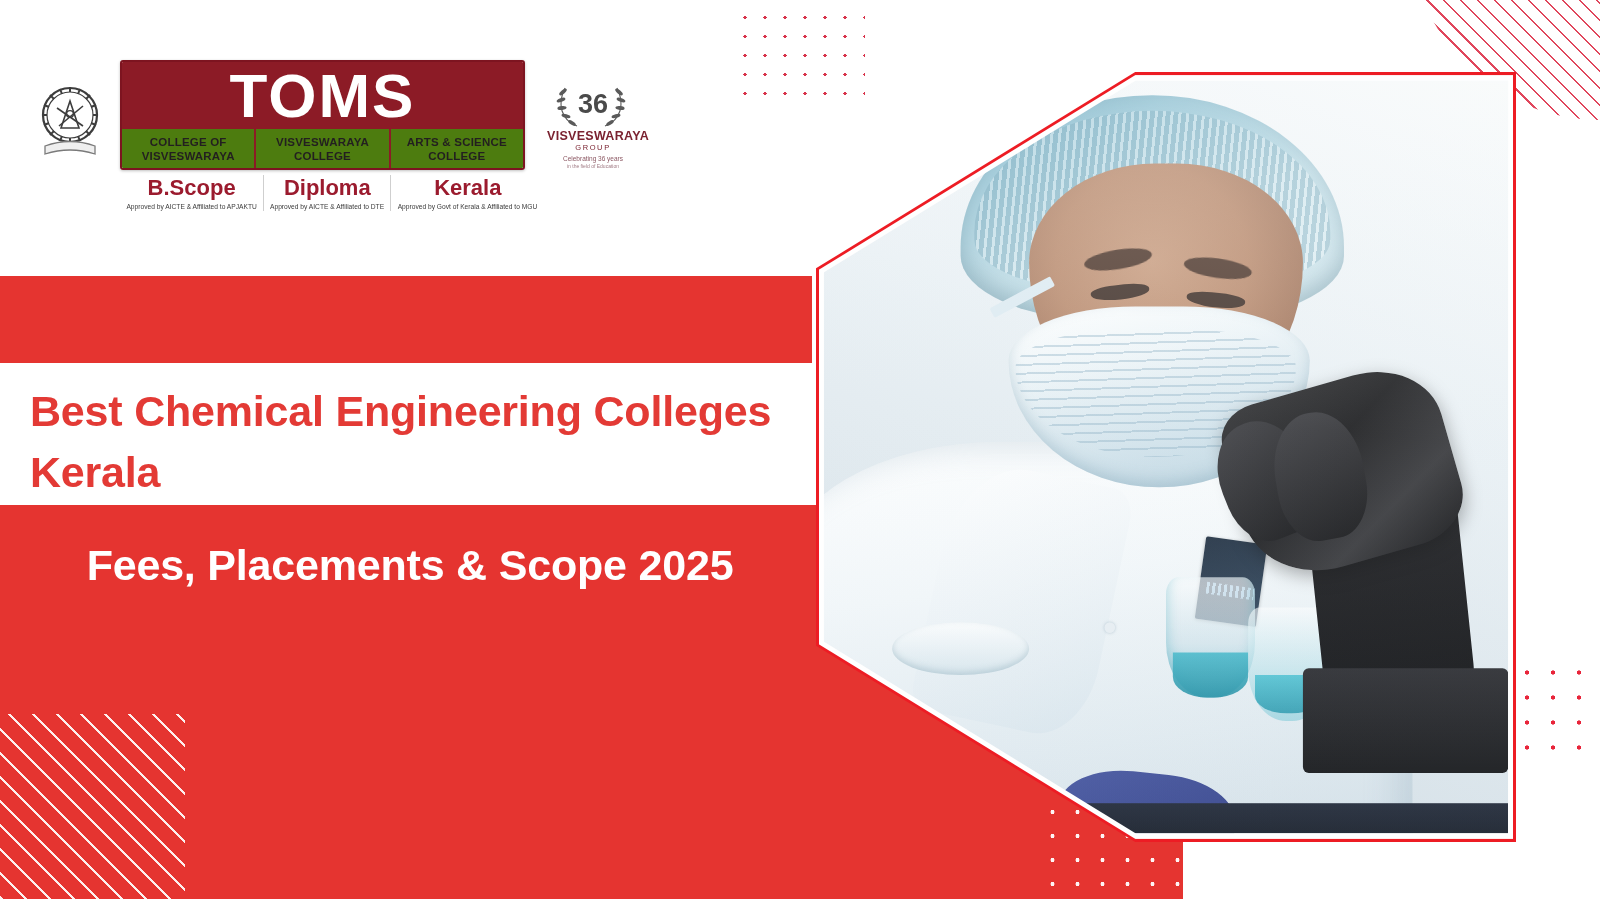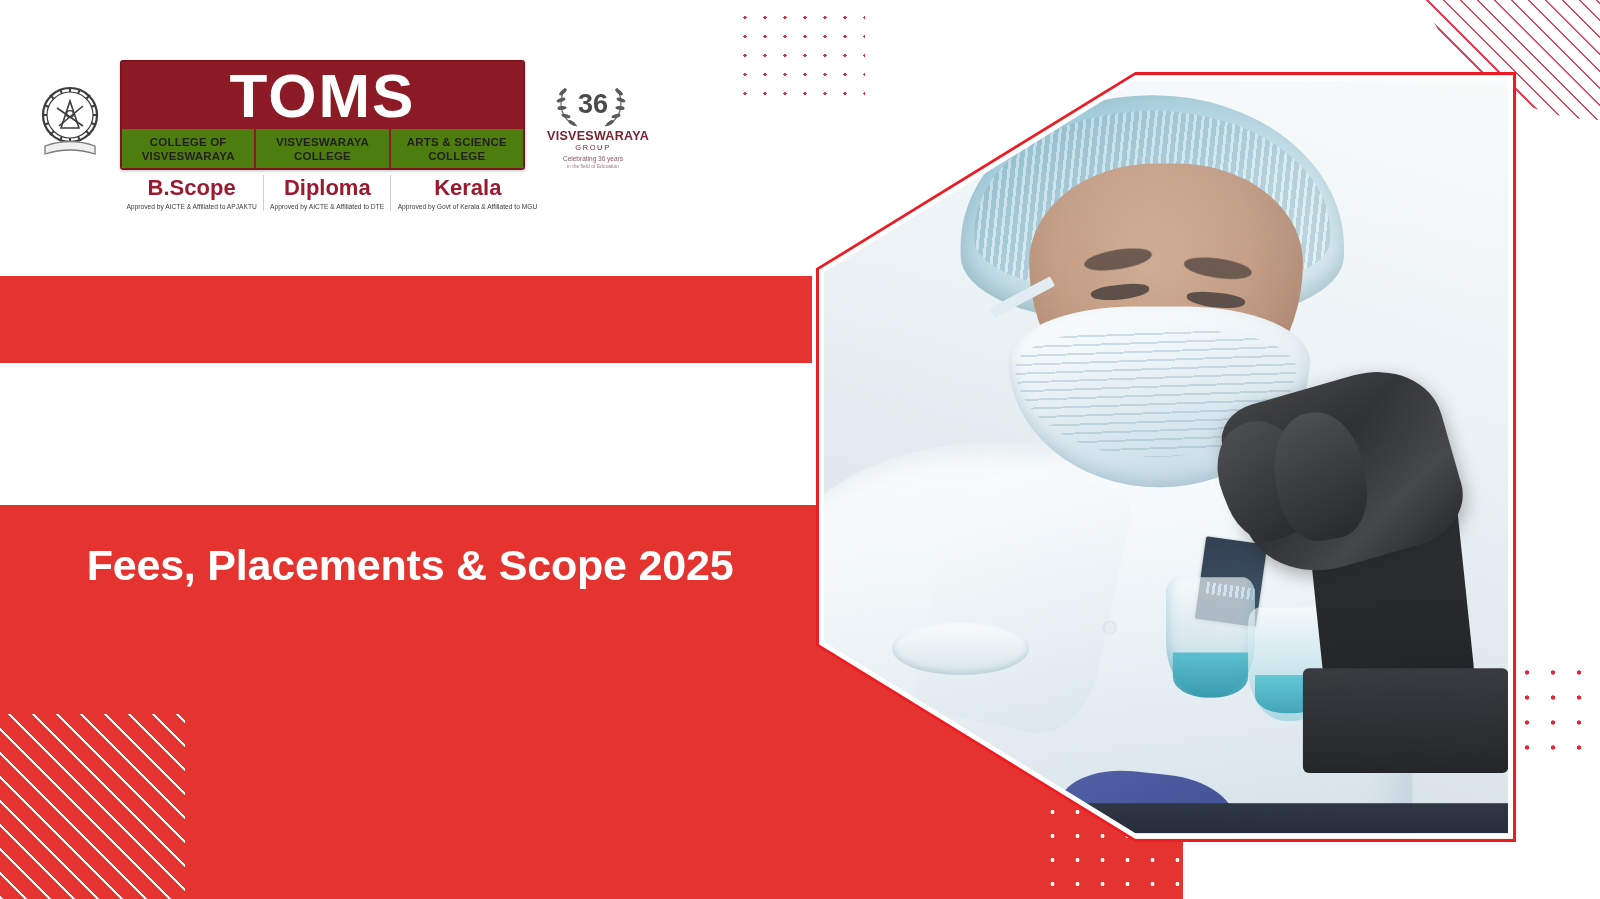--- a/index.html
+++ b/index.html
@@ -317,20 +317,21 @@
         </svg>
         <span class="seal-num">36</span>
       </div>
       <div class="seal-name">VISVESWARAYA</div>
       <div class="seal-group">GROUP</div>
       <div class="seal-tag">Celebrating 36 years</div>
       <div class="seal-tag2">in the field of Education</div>
     </div>
   </div>
 
+  <div class="headline">Best Chemical Engineering Colleges Kerala</div>
   <div class="subhead">Fees, Placements &amp; Scope 2025</div>
 
   <div class="hex-wrap">
     <div class="hex-border hex-clip"></div>
     <div class="hex-white hex-clip"></div>
     <div class="hex-photo hex-clip">
       <div class="photo-scene">
         <div class="sc bg-haze"></div>
         <div class="sc sticky"></div>
         <div class="sc coat"></div>

